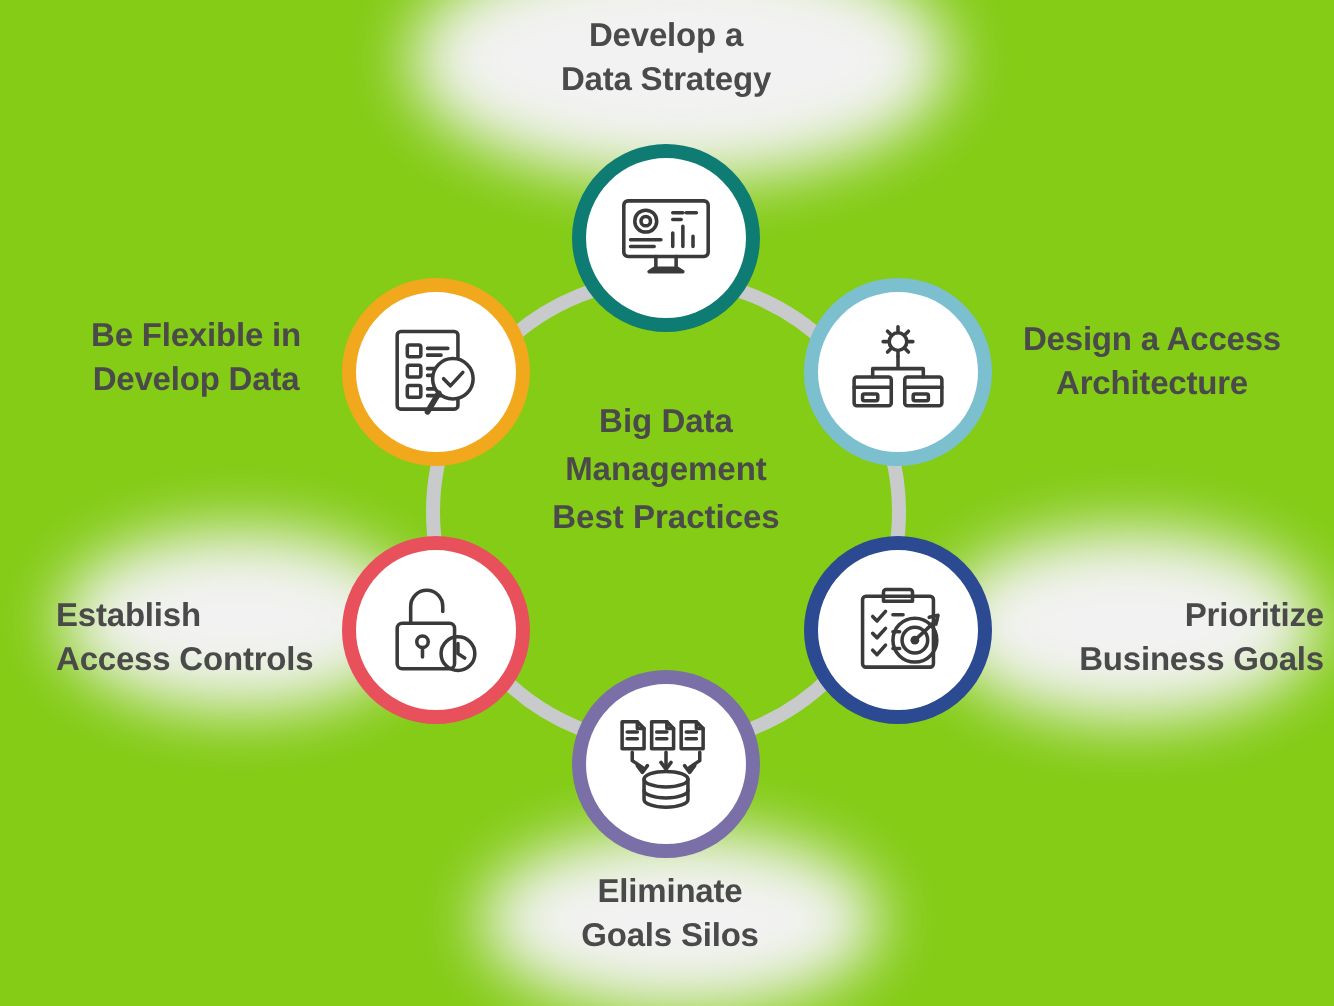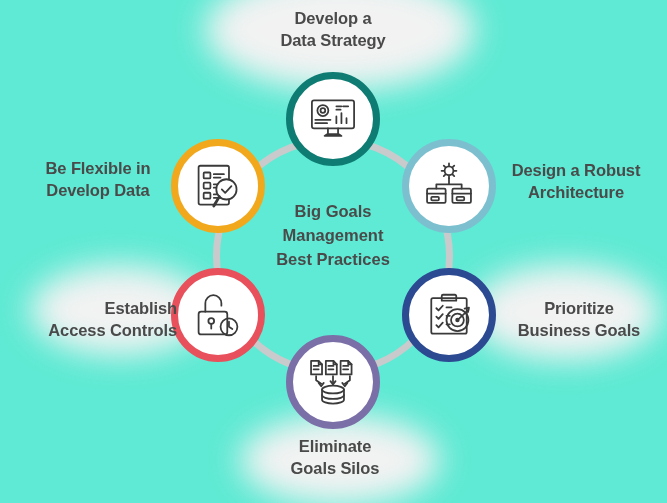--- a/index.html
+++ b/index.html
@@ -51,40 +51,40 @@
     position:absolute;
     color:#4a4a4a;
     font-size:16.5px;
     font-weight:bold;
     line-height:1.33;
     letter-spacing:-0.1px;
     white-space:pre-line;
   }
   .l-top {left:233px;top:8px;width:200px;text-align:center;}
   .l-tr  {left:488px;top:160px;width:176px;text-align:center;}
-  .l-br  {left:496px;top:298px;width:166px;text-align:center;}
+  .l-br  {left:496px;top:298px;width:166px;text-align:right;}
   .l-bot {left:235px;top:436px;width:200px;text-align:center;}
-  .l-bl  {left:3px;top:298px;width:174px;text-align:right;}
+  .l-bl  {left:28px;top:298px;width:174px;text-align:left;}
   .l-tl  {left:12px;top:158px;width:172px;text-align:center;}
 
   .center-text{
     position:absolute;
     left:243px;top:200px;width:180px;
     text-align:center;
     color:#4a4a4a;
     font-size:16.5px;
     font-weight:bold;
     line-height:1.45;
     white-space:pre-line;
   }
 </style>
 </head>
 <body>
 
-<div id="stage" style="background: #5eead4;">
+<div id="stage" style="background: #84cc16;">
 
   <div class="wash a"></div>
   <div class="wash b"></div>
   <div class="wash c"></div>
   <div class="wash d"></div>
 
   <div class="ring" style="border-color: rgb(201, 202, 204);"></div>
 
   <div class="node n-top" style="border: 7px solid rgb(14, 124, 115);">
     <svg viewBox="0 0 64 64" fill="none" stroke="#3a3a3a" stroke-width="2.1" stroke-linecap="round" stroke-linejoin="round">
@@ -105,21 +105,21 @@
       <circle cx="32" cy="14" r="5.2"></circle>
       <path d="M32 5.2v2.6M32 20.2v2.6M40.8 14h-2.6M25.8 14h-2.6M38.2 7.8l-1.8 1.8M27.6 18.4l-1.8 1.8M38.2 20.2l-1.8-1.8M27.6 9.6l-1.8-1.8"></path>
       <path d="M32 23v7M17 30v5M47 30v5M17 30h30"></path>
       <rect x="6" y="35" width="22" height="17" rx="1.6"></rect>
       <rect x="36" y="35" width="22" height="17" rx="1.6"></rect>
       <path d="M6 41h22M36 41h22"></path>
       <rect x="11" y="45" width="9" height="4" rx="1"></rect>
       <rect x="41" y="45" width="9" height="4" rx="1"></rect>
     </svg>
   </div>
-  <div class="label l-tr">Design a Robust
+  <div class="label l-tr">Design a Access
 Architecture</div>
 
   <div class="node n-br" style="border: 7px solid rgb(43, 74, 146);">
     <svg viewBox="0 0 64 64" fill="none" stroke="#3a3a3a" stroke-width="2.1" stroke-linecap="round" stroke-linejoin="round">
       <path d="M13 12h8.5M42.5 12H51a2 2 0 0 1 2 2v38a2 2 0 0 1-2 2H13a2 2 0 0 1-2-2V14a2 2 0 0 1 2-2z"></path>
       <path d="M25 8h14a1.6 1.6 0 0 1 1.6 1.6V15H23.4V9.6A1.6 1.6 0 0 1 25 8z"></path>
       <path d="M17 24l2.6 2.6L24.6 21M17 34l2.6 2.6L24.6 31M17 44l2.6 2.6L24.6 41"></path>
       <path d="M29 23h6M29 33h4M29 43h4"></path>
       <circle cx="42" cy="38" r="13"></circle>
       <circle cx="42" cy="38" r="7.6"></circle>
@@ -173,17 +173,17 @@
       <rect x="15" y="40" width="8" height="7" rx="1.2"></rect>
       <path d="M27 18h12M27 22h8M27 30h12M27 34h8M27 42h12M27 46h8"></path>
       <circle cx="42" cy="36" r="12" fill="#ffffff"></circle>
       <path d="M36.5 36l4 4.2 7.4-8"></path>
       <path d="M33.6 44.6L27 55.6" stroke-width="3.4"></path>
     </svg>
   </div>
   <div class="label l-tl">Be Flexible in
 Develop Data</div>
 
-  <div class="center-text">Big Goals
+  <div class="center-text">Big Data
 Management
 Best Practices</div>
 
 </div>
 
 </body></html>

